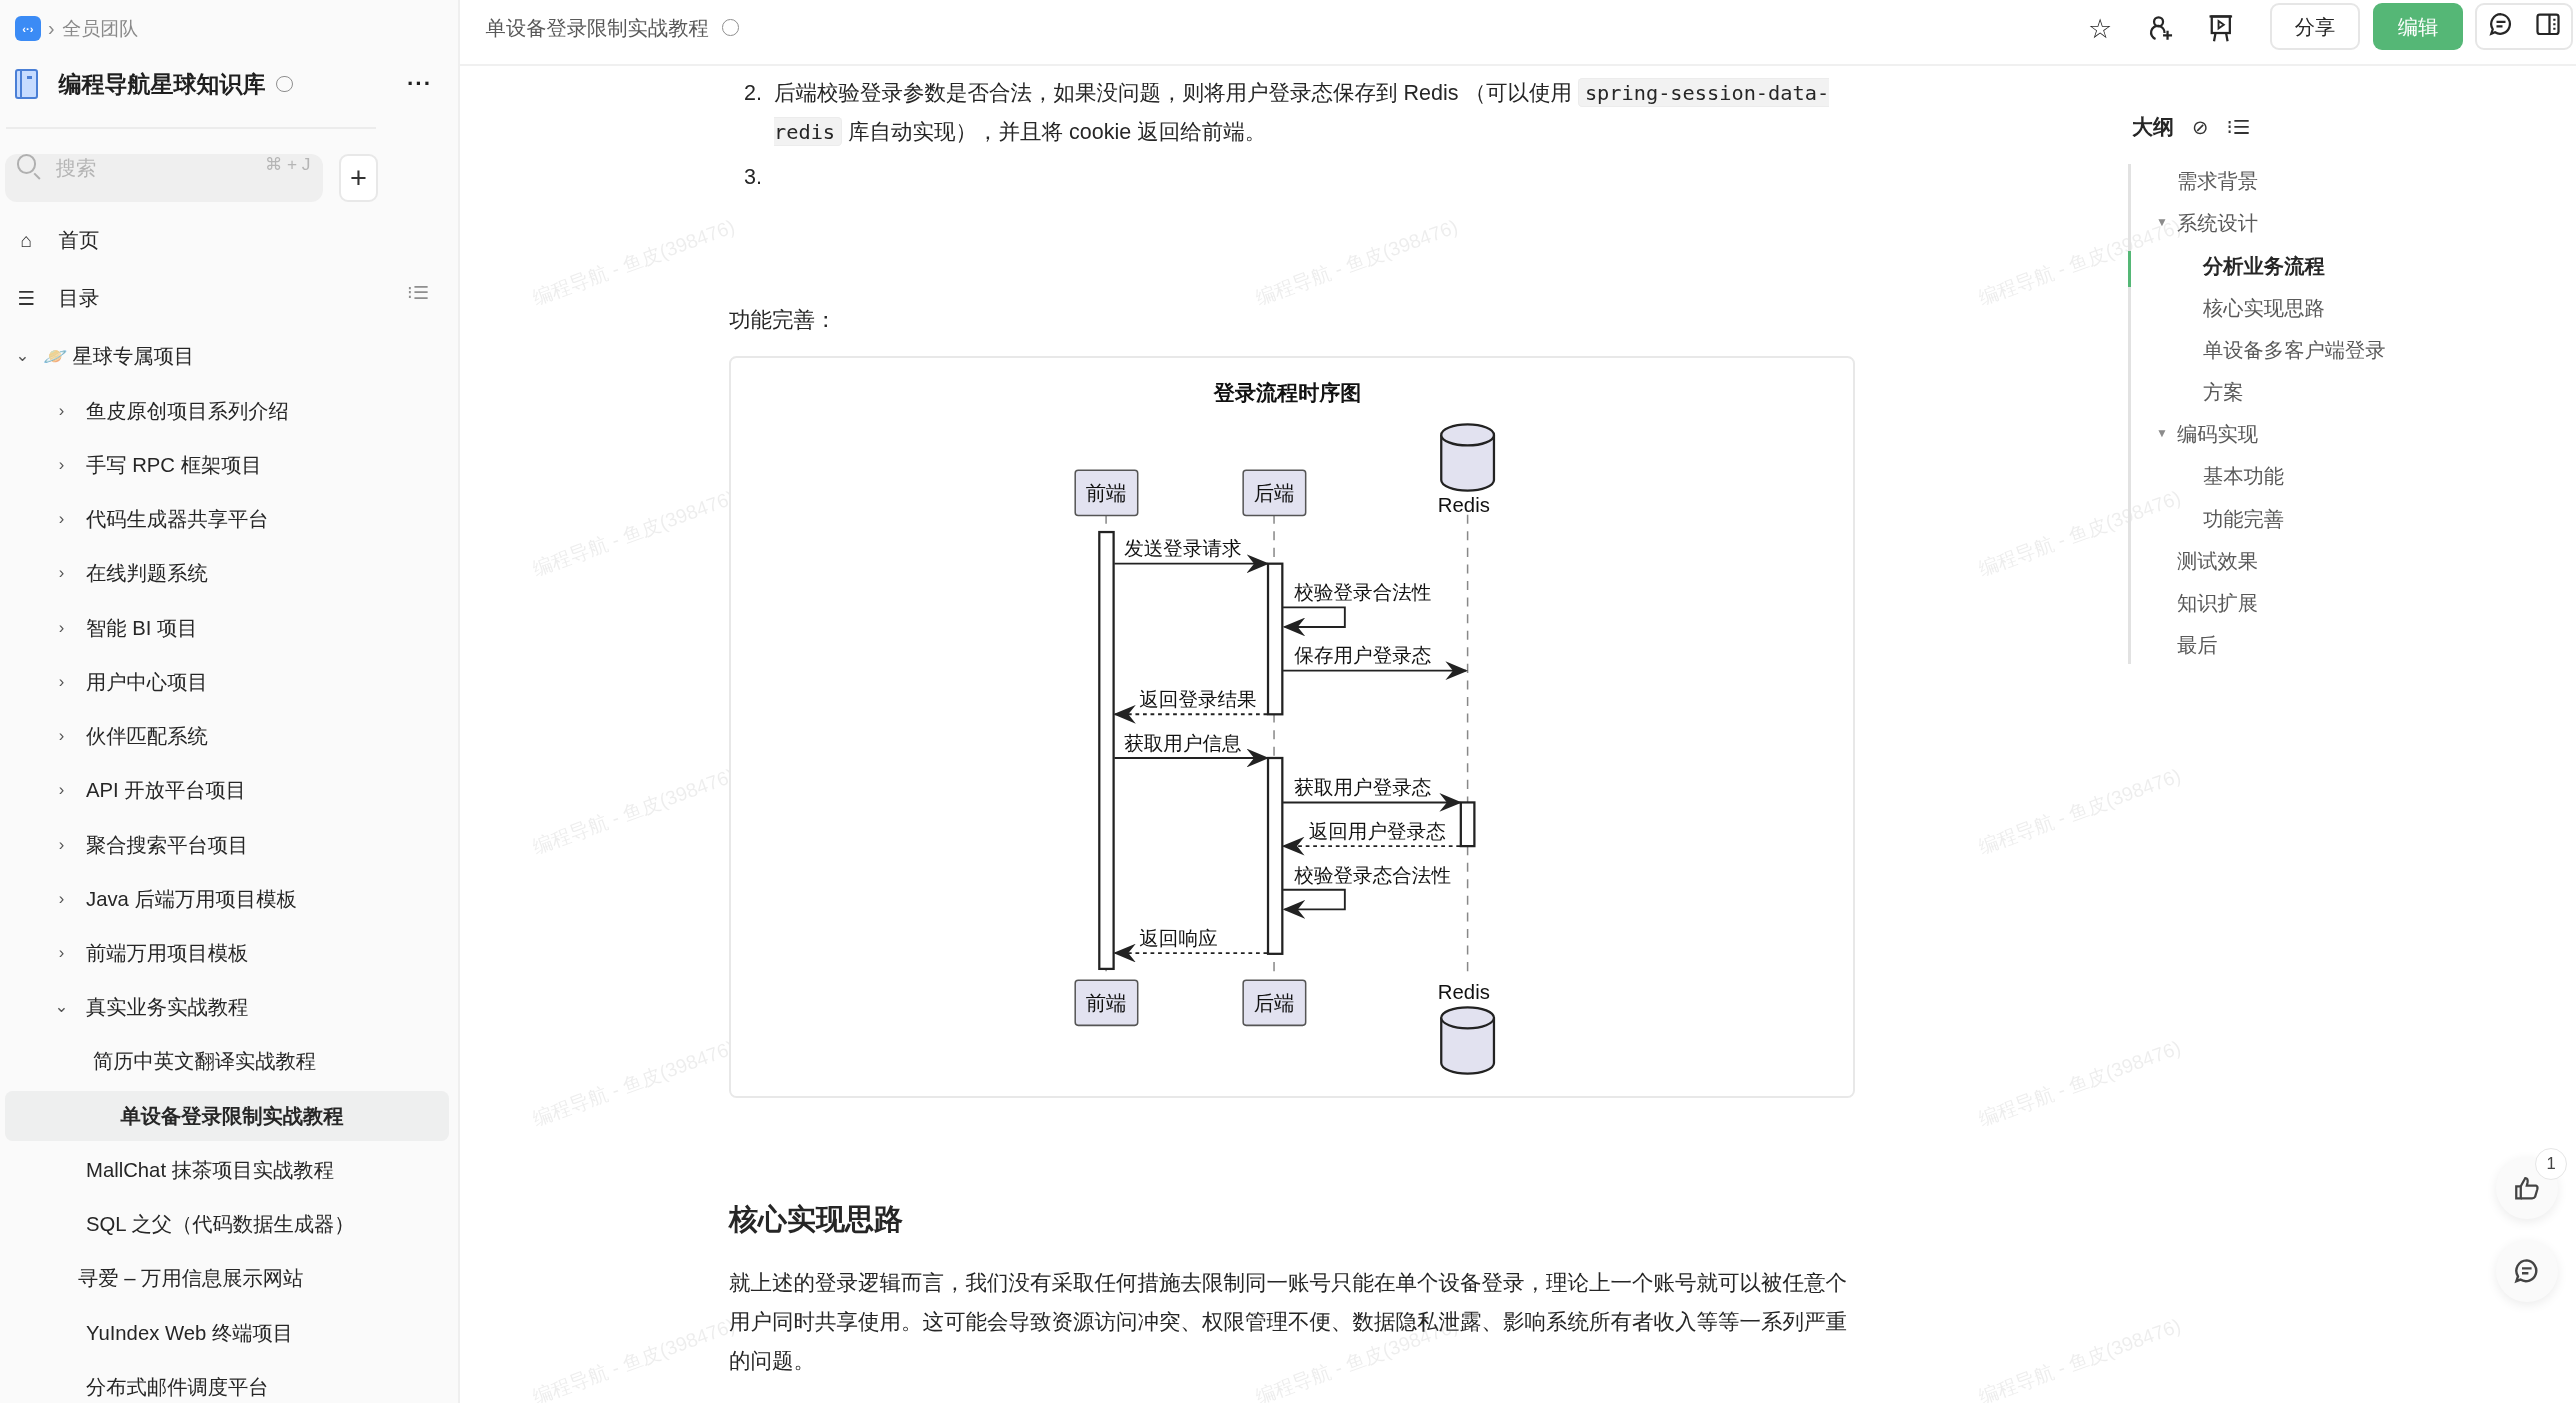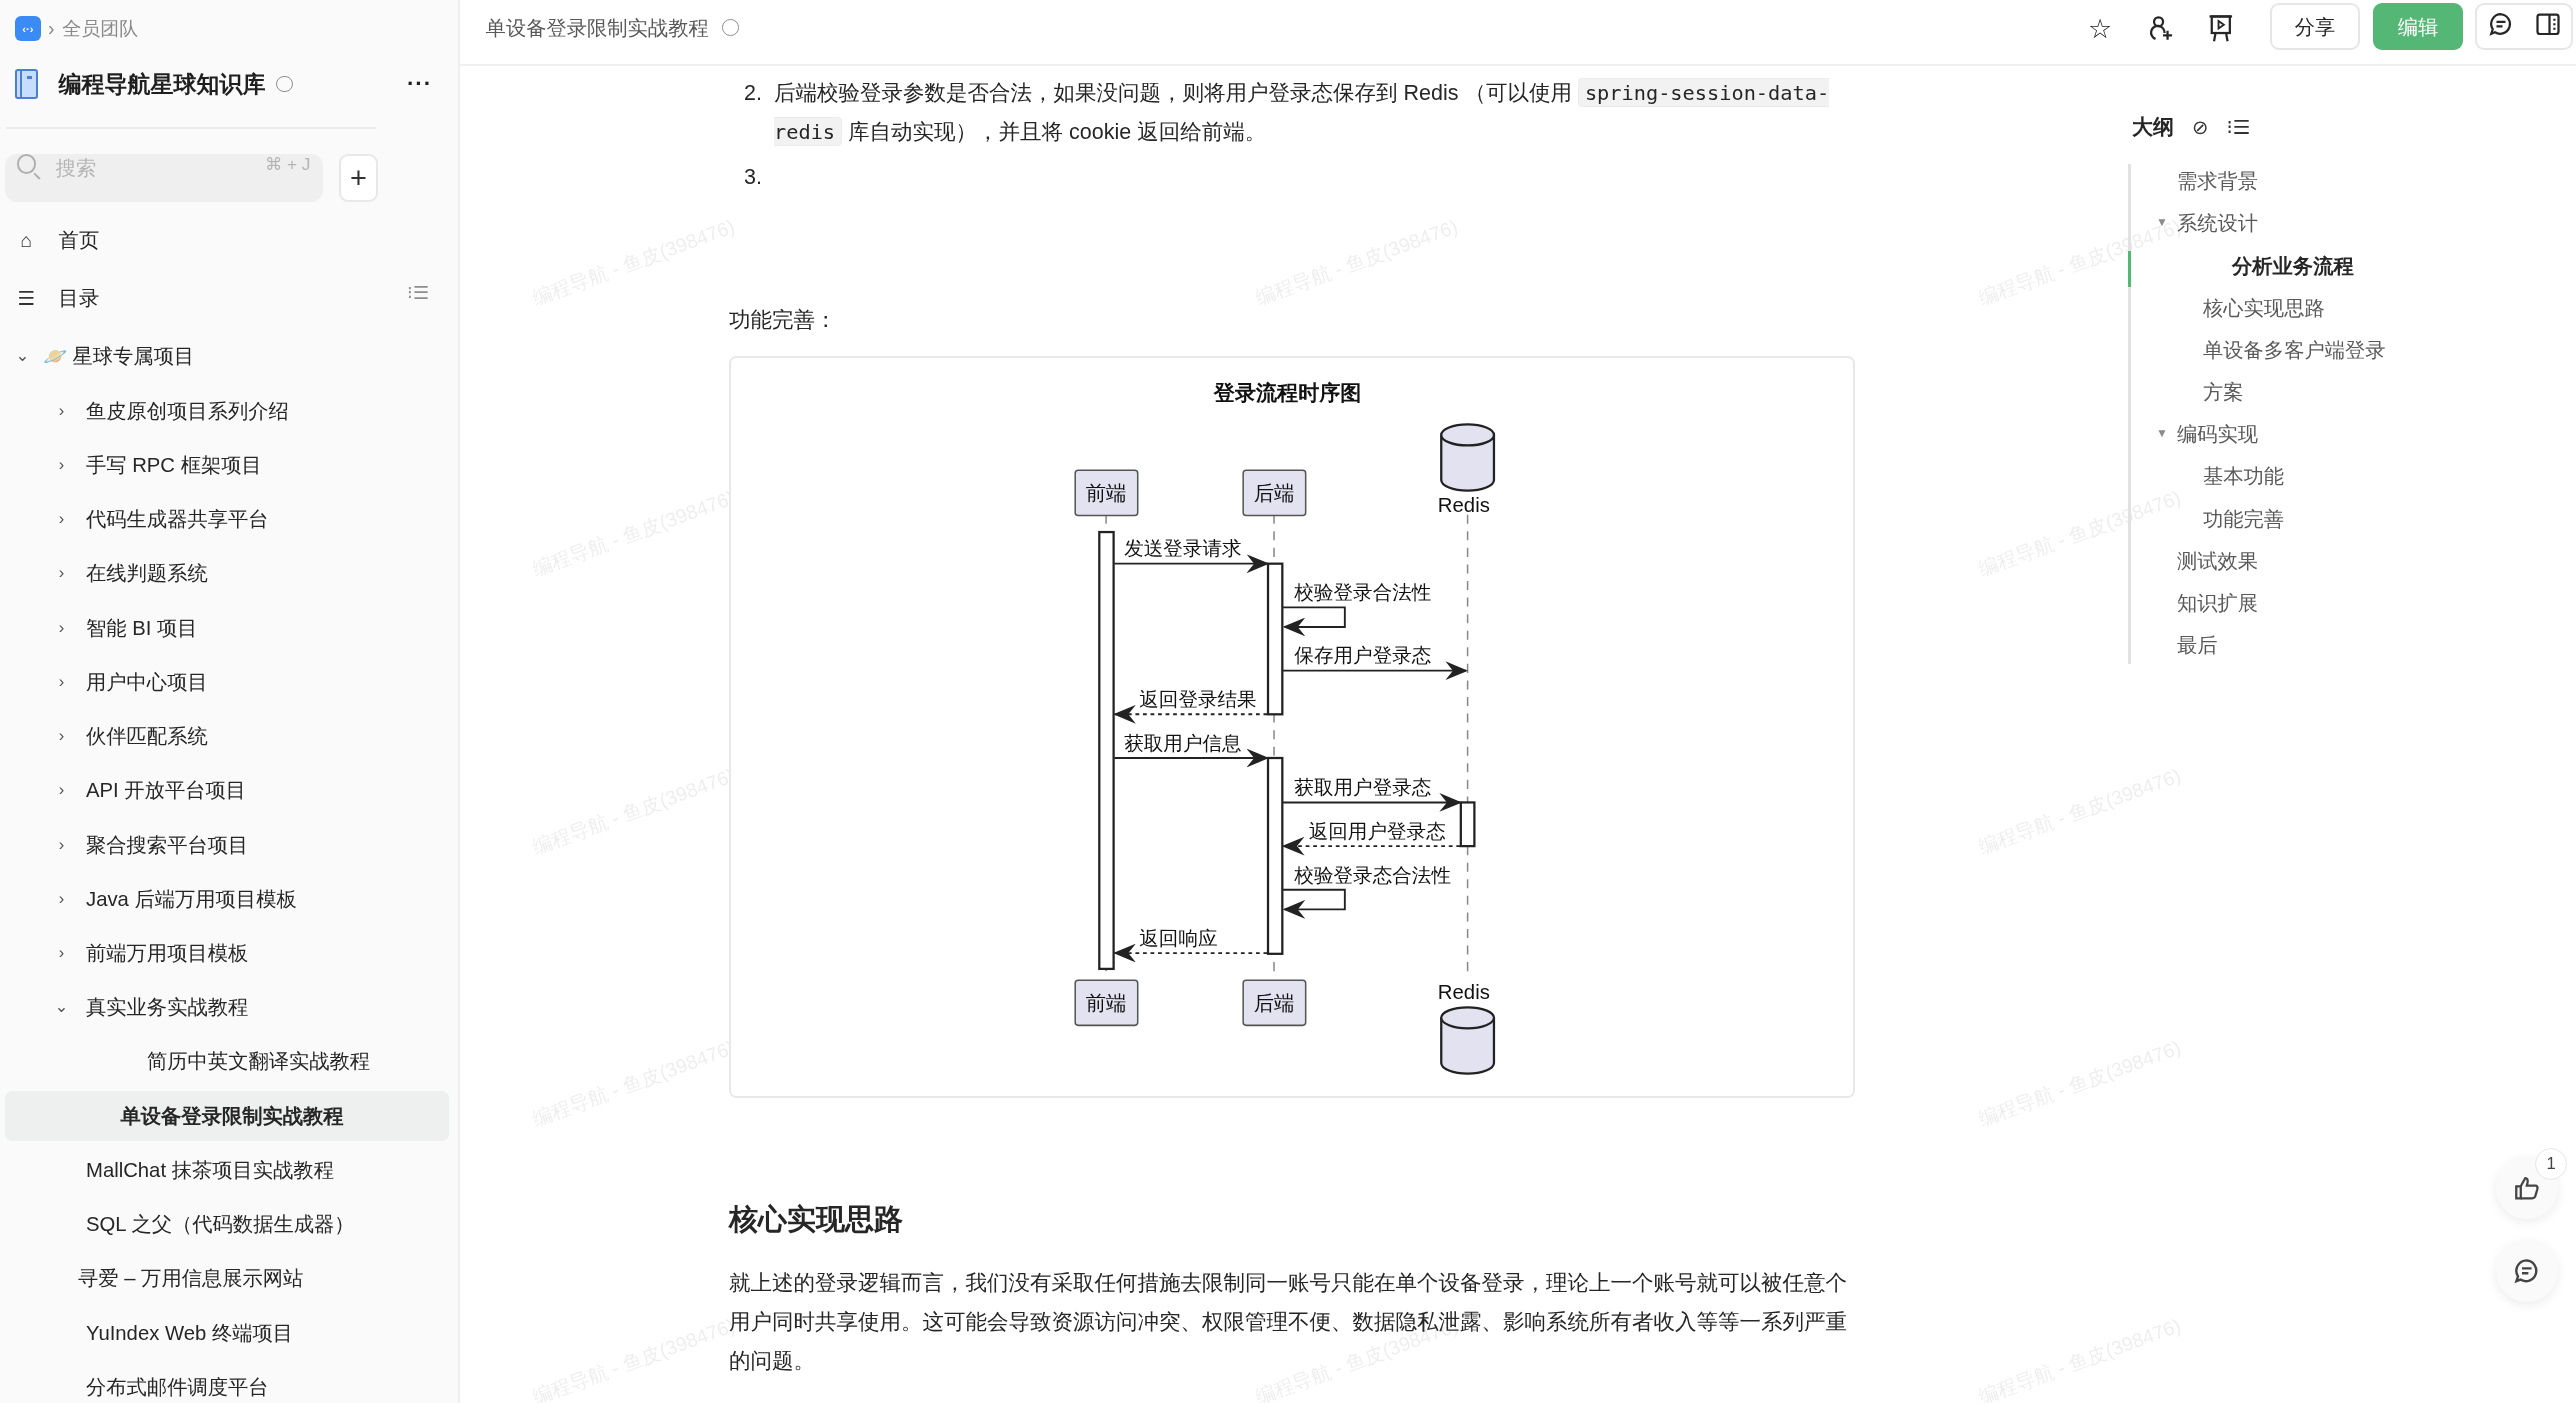--- a/index.html
+++ b/index.html
@@ -60,21 +60,21 @@
 
   .diagram-box { position: absolute; left: 729px; top: 356px; width: 1126px; height: 742px; border: 2.3px solid #e8e8e8; border-radius: 7.5px; background: #fff; }
 
   
   .outline { position: absolute; left: 2132px; top: 113px; width: 316px; }
   .outline-head { position: absolute; left: 0; top: 0; display: flex; align-items: center; font-size: 21px; font-weight: bold; color: #262626; }
   .outline-head .oh-icon { margin-left: 18px; font-size: 19.6px; font-weight: normal; color: #333; }
   .outline-rail { position: absolute; left: -3.8px; top: 51px; width: 2.3px; height: 500px; background: #e2e2e2; }
   .outline-active-bar { position: absolute; left: -3.8px; top: 138px; width: 3px; height: 36px; background: #55b776; }
   .ol-entry { position: absolute; font-size: 20.3px; color: #595959; white-space: nowrap; }
-  .ol-entry.active { font-weight: bold; color: #262626; margin-left: 29px; }
+  .ol-entry.active { font-weight: bold; color: #262626; }
   .ol-caret { position: absolute; left: -21px; font-size: 12px; color: #8c8c8c; }
 
   
   .float-btn { position: absolute; width: 62px; height: 62px; border-radius: 50%; background: #fafafa; box-shadow: 0 3px 10.5px rgba(0,0,0,0.08); display: flex; align-items: center; justify-content: center; font-size: 24px; color: #444; }
   .badge { position: absolute; left: 2535px; top: 1148px; width: 32px; height: 32px; border-radius: 50%; background: #fff; border: 1.5px solid #e6e6e6; font-size: 16.6px; color: #444; display: flex; align-items: center; justify-content: center; }
 
   
   .wm { position: absolute; font-size: 19.6px; color: rgba(0,0,0,0.07); transform: rotate(-20deg); white-space: nowrap; pointer-events: none; }
 </style>
 </head>
@@ -162,21 +162,21 @@
   <div class="tree-item" style="left:54px;top:931px;">
       <span class="tree-caret">›</span>
       <span class="tree-label">前端万用项目模板</span>
     </div>
   <div class="tree-item" style="left:54px;top:985px;">
       <span class="tree-caret">⌄</span>
       <span class="tree-label">真实业务实战教程</span>
     </div>
   <div class="tree-item" style="left:54px;top:1039px;">
       <span class="tree-caret"></span>
-      <span class="tree-label" style="margin-left:78px;">简历中英文翻译实战教程</span>
+      <span class="tree-label" style="margin-left:24px;">简历中英文翻译实战教程</span>
     </div>
   <div class="tree-item active" style="left:4.5px;top:1091px;width:444px;height:50px;padding-left:50px;">
       <span class="tree-caret"></span>
       <span class="tree-label" style="margin-left:51px;">单设备登录限制实战教程</span>
     </div>
   <div class="tree-item" style="left:54px;top:1148px;">
       <span class="tree-caret"></span>
       <span class="tree-label">MallChat 抹茶项目实战教程</span>
     </div>
   <div class="tree-item" style="left:54px;top:1202px;">

